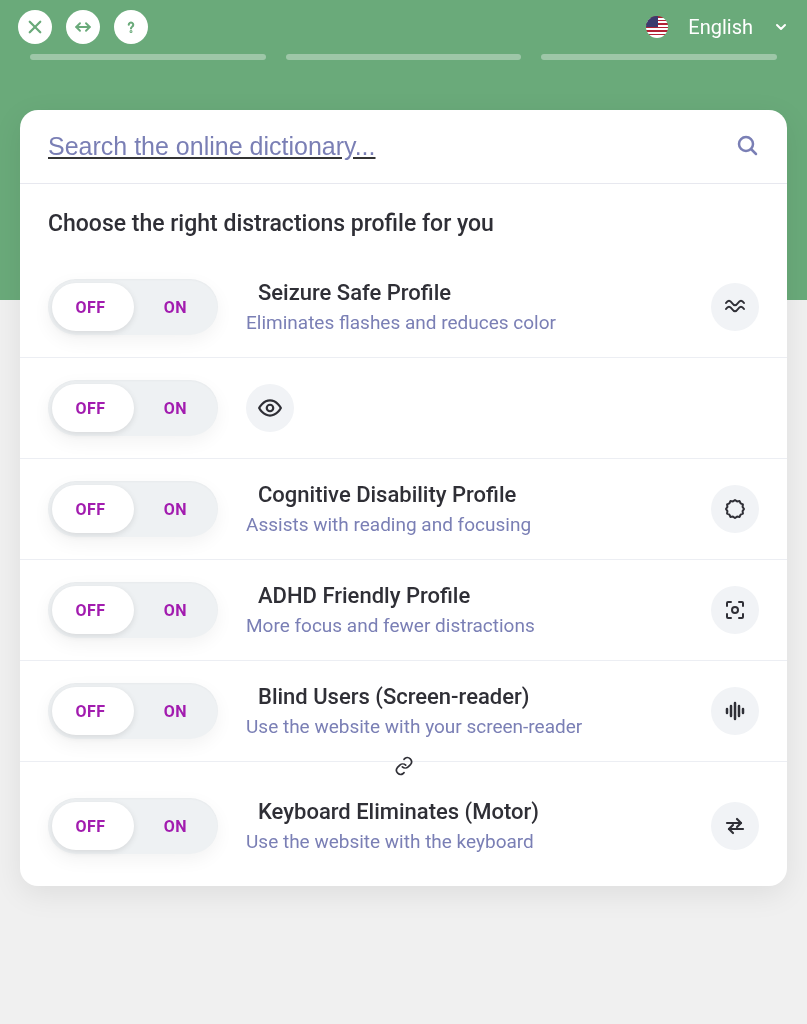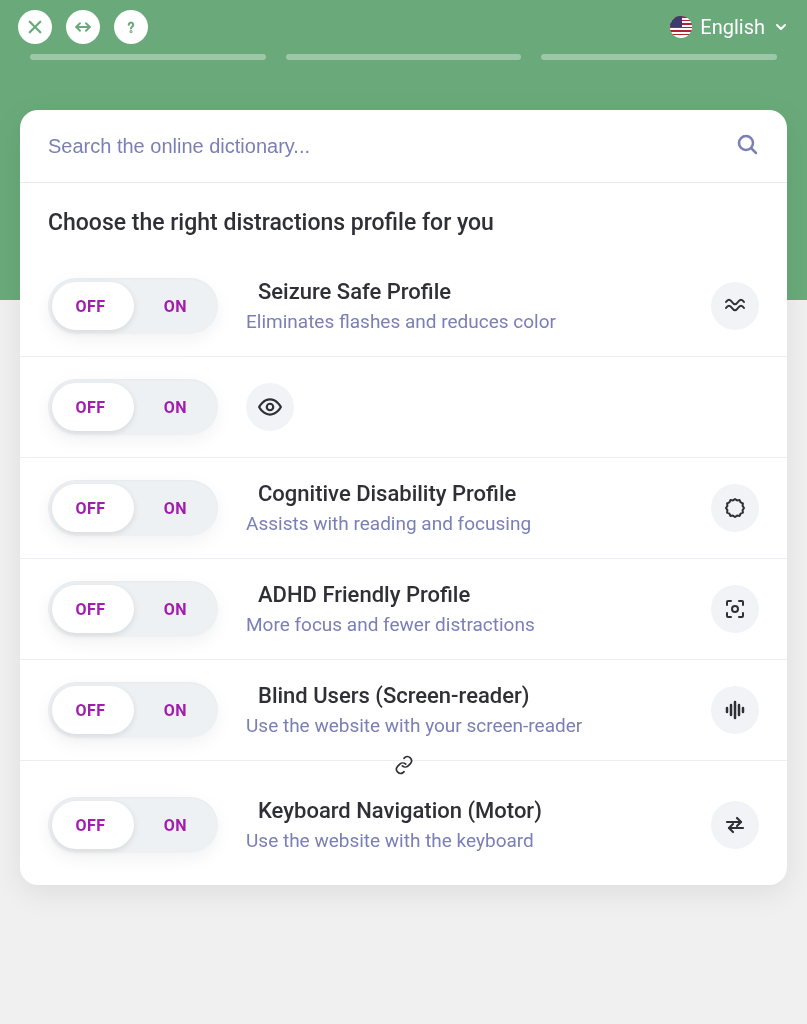--- a/index.html
+++ b/index.html
@@ -40,21 +40,21 @@
     display: flex;
     align-items: center;
     justify-content: center;
     cursor: pointer;
     color: #6aaa7a;
   }
   .circle-btn svg { display:block; }
   .lang-select {
     display: flex;
     align-items: center;
-    gap: 8px;
+    gap: 20px;
     color: #ffffff;
     font-size: 20px;
     cursor: pointer;
   }
   .flag {
     width: 22px;
     height: 22px;
     border-radius: 50%;
     background:
       linear-gradient(to bottom,
@@ -98,22 +98,23 @@
   .search-row {
     display: flex;
     align-items: center;
     padding: 22px 28px;
     border-bottom: 1px solid #e7e8ef;
   }
   .search-input {
     flex: 1;
     border: none;
     outline: none;
-    font-size: 20px;
+    font-size: 25px;
     color: #333;
+    text-decoration: underline;
   }
   .search-input::placeholder {
     color: #7a7fb5;
   }
   .search-icon {
     color: #7a7fb5;
     cursor: pointer;
   }
   .section-title {
     font-size: 23px;
@@ -348,21 +349,21 @@
       </svg>
   </div>
 
   <div class="profile-row">
     <div class="toggle">
       <div class="knob"></div>
       <div class="half">OFF</div>
       <div class="half">ON</div>
     </div>
     <div class="profile-text">
-      <div class="profile-title">Keyboard Navigation (Motor)</div>
+      <div class="profile-title">Keyboard Eliminates (Motor)</div>
       <div class="profile-desc">Use the website with the keyboard</div>
     </div>
     <div class="profile-icon">
       <svg width="24" height="24" viewBox="0 0 24 24" fill="none" stroke="currentColor" stroke-width="2.2" stroke-linecap="round" stroke-linejoin="round">
           <path d="M4 9h14"></path>
           <polyline points="14 5 18 9 14 13"></polyline>
           <path d="M20 15H6"></path>
           <polyline points="10 19 6 15 10 11"></polyline>
         </svg>
     </div>

